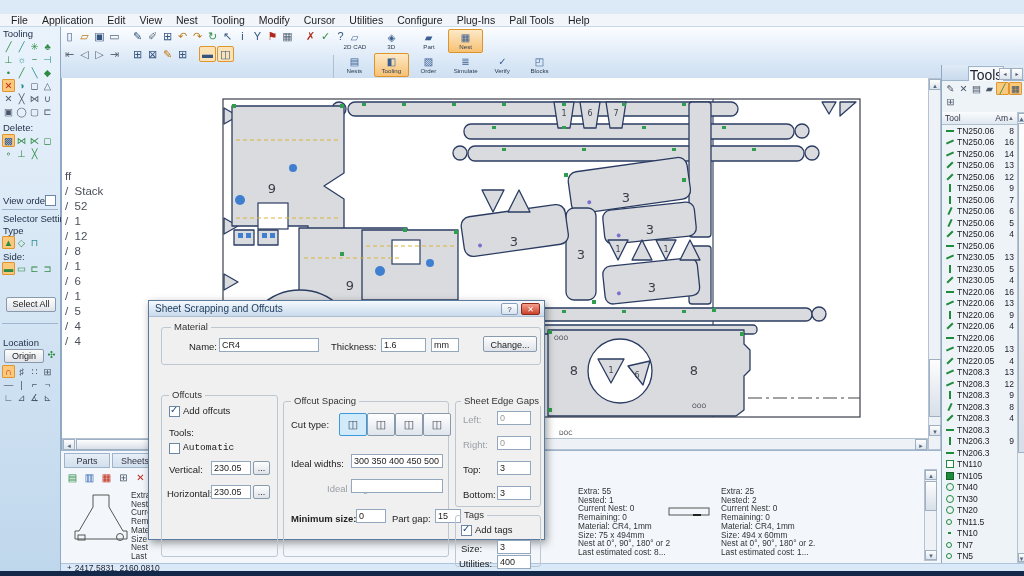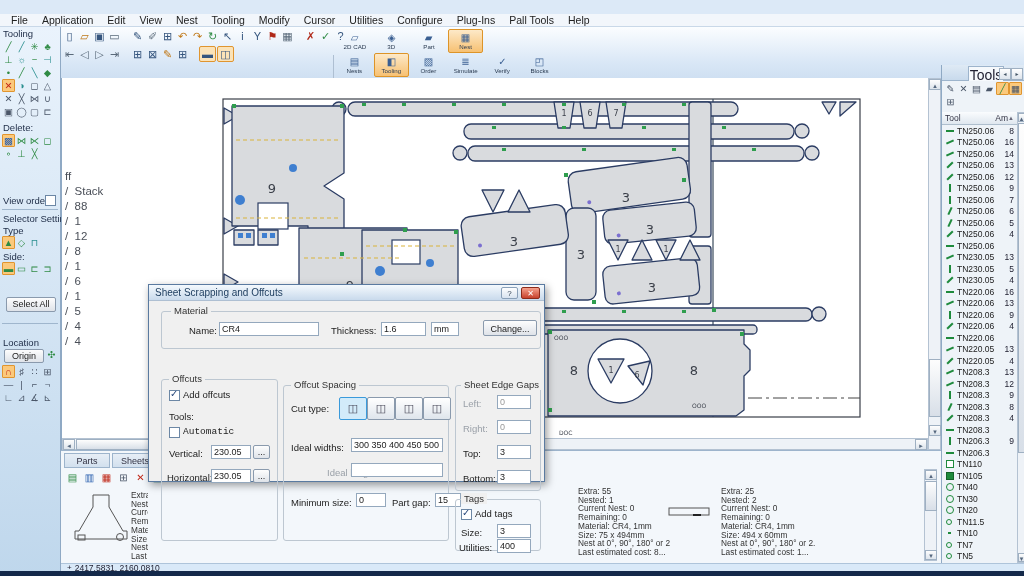--- a/index.html
+++ b/index.html
@@ -83,21 +83,21 @@
   #b-icons{position:absolute;left:5px;top:20px;display:flex;gap:4px;}
   #b-icons .gi{width:13px;height:13px;font-size:10px;}
   .pinfo{position:absolute;font-size:8.3px;line-height:8.7px;color:#333;white-space:nowrap;overflow:hidden;}
   .pthumb{position:absolute;}
   
   #statusstrip{left:61px;top:563px;width:963px;height:8px;background:#d9e9f8;border-top:1px solid #aec4da;
     font-size:8.5px;color:#223;line-height:8px;}
   #coords{position:absolute;left:6px;top:0px;display:flex;gap:3px;align-items:center;}
   #navybar{left:0;top:571px;width:1024px;height:5px;background:#14294a;}
   
-  #dlg{left:148px;top:284px;width:397px;height:198px;background:#f0f0f0;border:1px solid #5a7aa0;
+  #dlg{left:148px;top:300px;width:397px;height:240px;background:#f0f0f0;border:1px solid #5a7aa0;
     box-shadow:2px 3px 8px rgba(0,0,0,.4);box-sizing:border-box;z-index:10;}
   #dlg-title{position:absolute;left:0;top:0;width:100%;height:16px;background:linear-gradient(#f4f9fd,#c9daec);
     border-bottom:1px solid #aebfd2;font-size:10px;color:#1a3a5c;line-height:16px;padding-left:6px;box-sizing:border-box;}
   .dbtn{position:absolute;top:2px;height:12px;font-size:8px;line-height:12px;text-align:center;border-radius:2px;box-sizing:border-box;}
   #dlg-help{right:26px;width:17px;background:linear-gradient(#fefefe,#d8e3ef);border:1px solid #8aa0b8;color:#345;}
   #dlg-close{right:4px;width:19px;background:linear-gradient(#f5a08c,#c8412c);border:1px solid #8c2a1a;color:#fff;}
   .fs{position:absolute;border:1px solid #bdc7d1;border-radius:3px;}
   .fslab{position:absolute;font-size:9.5px;color:#333;background:#f0f0f0;padding:0 3px;}
   .dl{position:absolute;font-size:9.5px;color:#222;white-space:nowrap;}
   .dl.dis{color:#9aa0a8;}
@@ -300,21 +300,21 @@
         <span class="gi k">∟</span>
         <span class="gi k">⊿</span>
         <span class="gi k">∡</span>
         <span class="gi k">⊾</span>
       </div>
   </div>
 
   <div class="abs" id="canvas">
     <div id="stacklist">
       
-    <div>ff</div><div>/  Stack</div><div>/  88</div><div>/  1</div><div>/  12</div><div>/  8</div><div>/  1</div><div>/  6</div><div>/  1</div><div>/  5</div><div>/  4</div><div>/  4</div></div>
+    <div>ff</div><div>/  Stack</div><div>/  52</div><div>/  1</div><div>/  12</div><div>/  8</div><div>/  1</div><div>/  6</div><div>/  1</div><div>/  5</div><div>/  4</div><div>/  4</div></div>
 
     <svg width="880" height="372" viewBox="0 0 880 372">
 
       <rect x="161" y="21" width="637" height="318" fill="#ffffff" stroke="#3a3f49" stroke-width="1.2"></rect>
       <line x1="651" y1="21" x2="651" y2="339" stroke="#3a4a5c" stroke-width="1.2"></line>
       <line x1="161" y1="320" x2="798" y2="320" stroke="#444" stroke-width="1" stroke-dasharray="14 4 3 4"></line>
 
       <g fill="#d9dbde" stroke="#2b3c63" stroke-width="1.3" stroke-linejoin="round">
 
         <rect x="286" y="24" width="390" height="14" rx="7"></rect>
@@ -809,21 +809,21 @@
     <div class="dl" style="left:142px;top:118px;">Cut type:</div>
     <div></div>
     <div class="cutbtn sel" style="left:190px;top:112px;"><span>◫</span></div>
     <div class="cutbtn" style="left:218px;top:112px;"><span>◫</span></div>
     <div class="cutbtn" style="left:246px;top:112px;"><span>◫</span></div>
     <div class="cutbtn" style="left:274px;top:112px;"><span>◫</span></div>
     <div class="dl" style="left:142px;top:157px;">Ideal widths:</div>
     <div class="din" style="left:202px;top:153px;width:92px;">300 350 400 450 500 550 600 650 7</div>
     <div class="dl dis" style="left:142px;top:182px;margin-left:36px;">Ideal heights:</div>
     <div class="din dis" style="left:202px;top:178px;width:92px;"></div>
-    <div class="dl" style="left:142px;top:212px;">Minimum size:</div>
+    <div class="dl" style="left:142px;top:212px;font-weight:bold;">Minimum size:</div>
     <div class="din" style="left:207px;top:208px;width:30px;">0</div>
     <div class="dl" style="left:243px;top:212px;">Part gap:</div>
     <div class="din" style="left:286px;top:208px;width:26px;">15</div>
 
     <div class="fs" style="left:306px;top:100px;width:84px;height:104px;"></div>
     <div class="fslab" style="left:312px;top:94px;">Sheet Edge Gaps</div>
     <div class="dl dis" style="left:314px;top:113px;">Left:</div>
     <div class="din dis" style="left:348px;top:110px;width:34px;">0</div>
     <div class="dl dis" style="left:314px;top:138px;">Right:</div>
     <div class="din dis" style="left:348px;top:135px;width:34px;">0</div>

